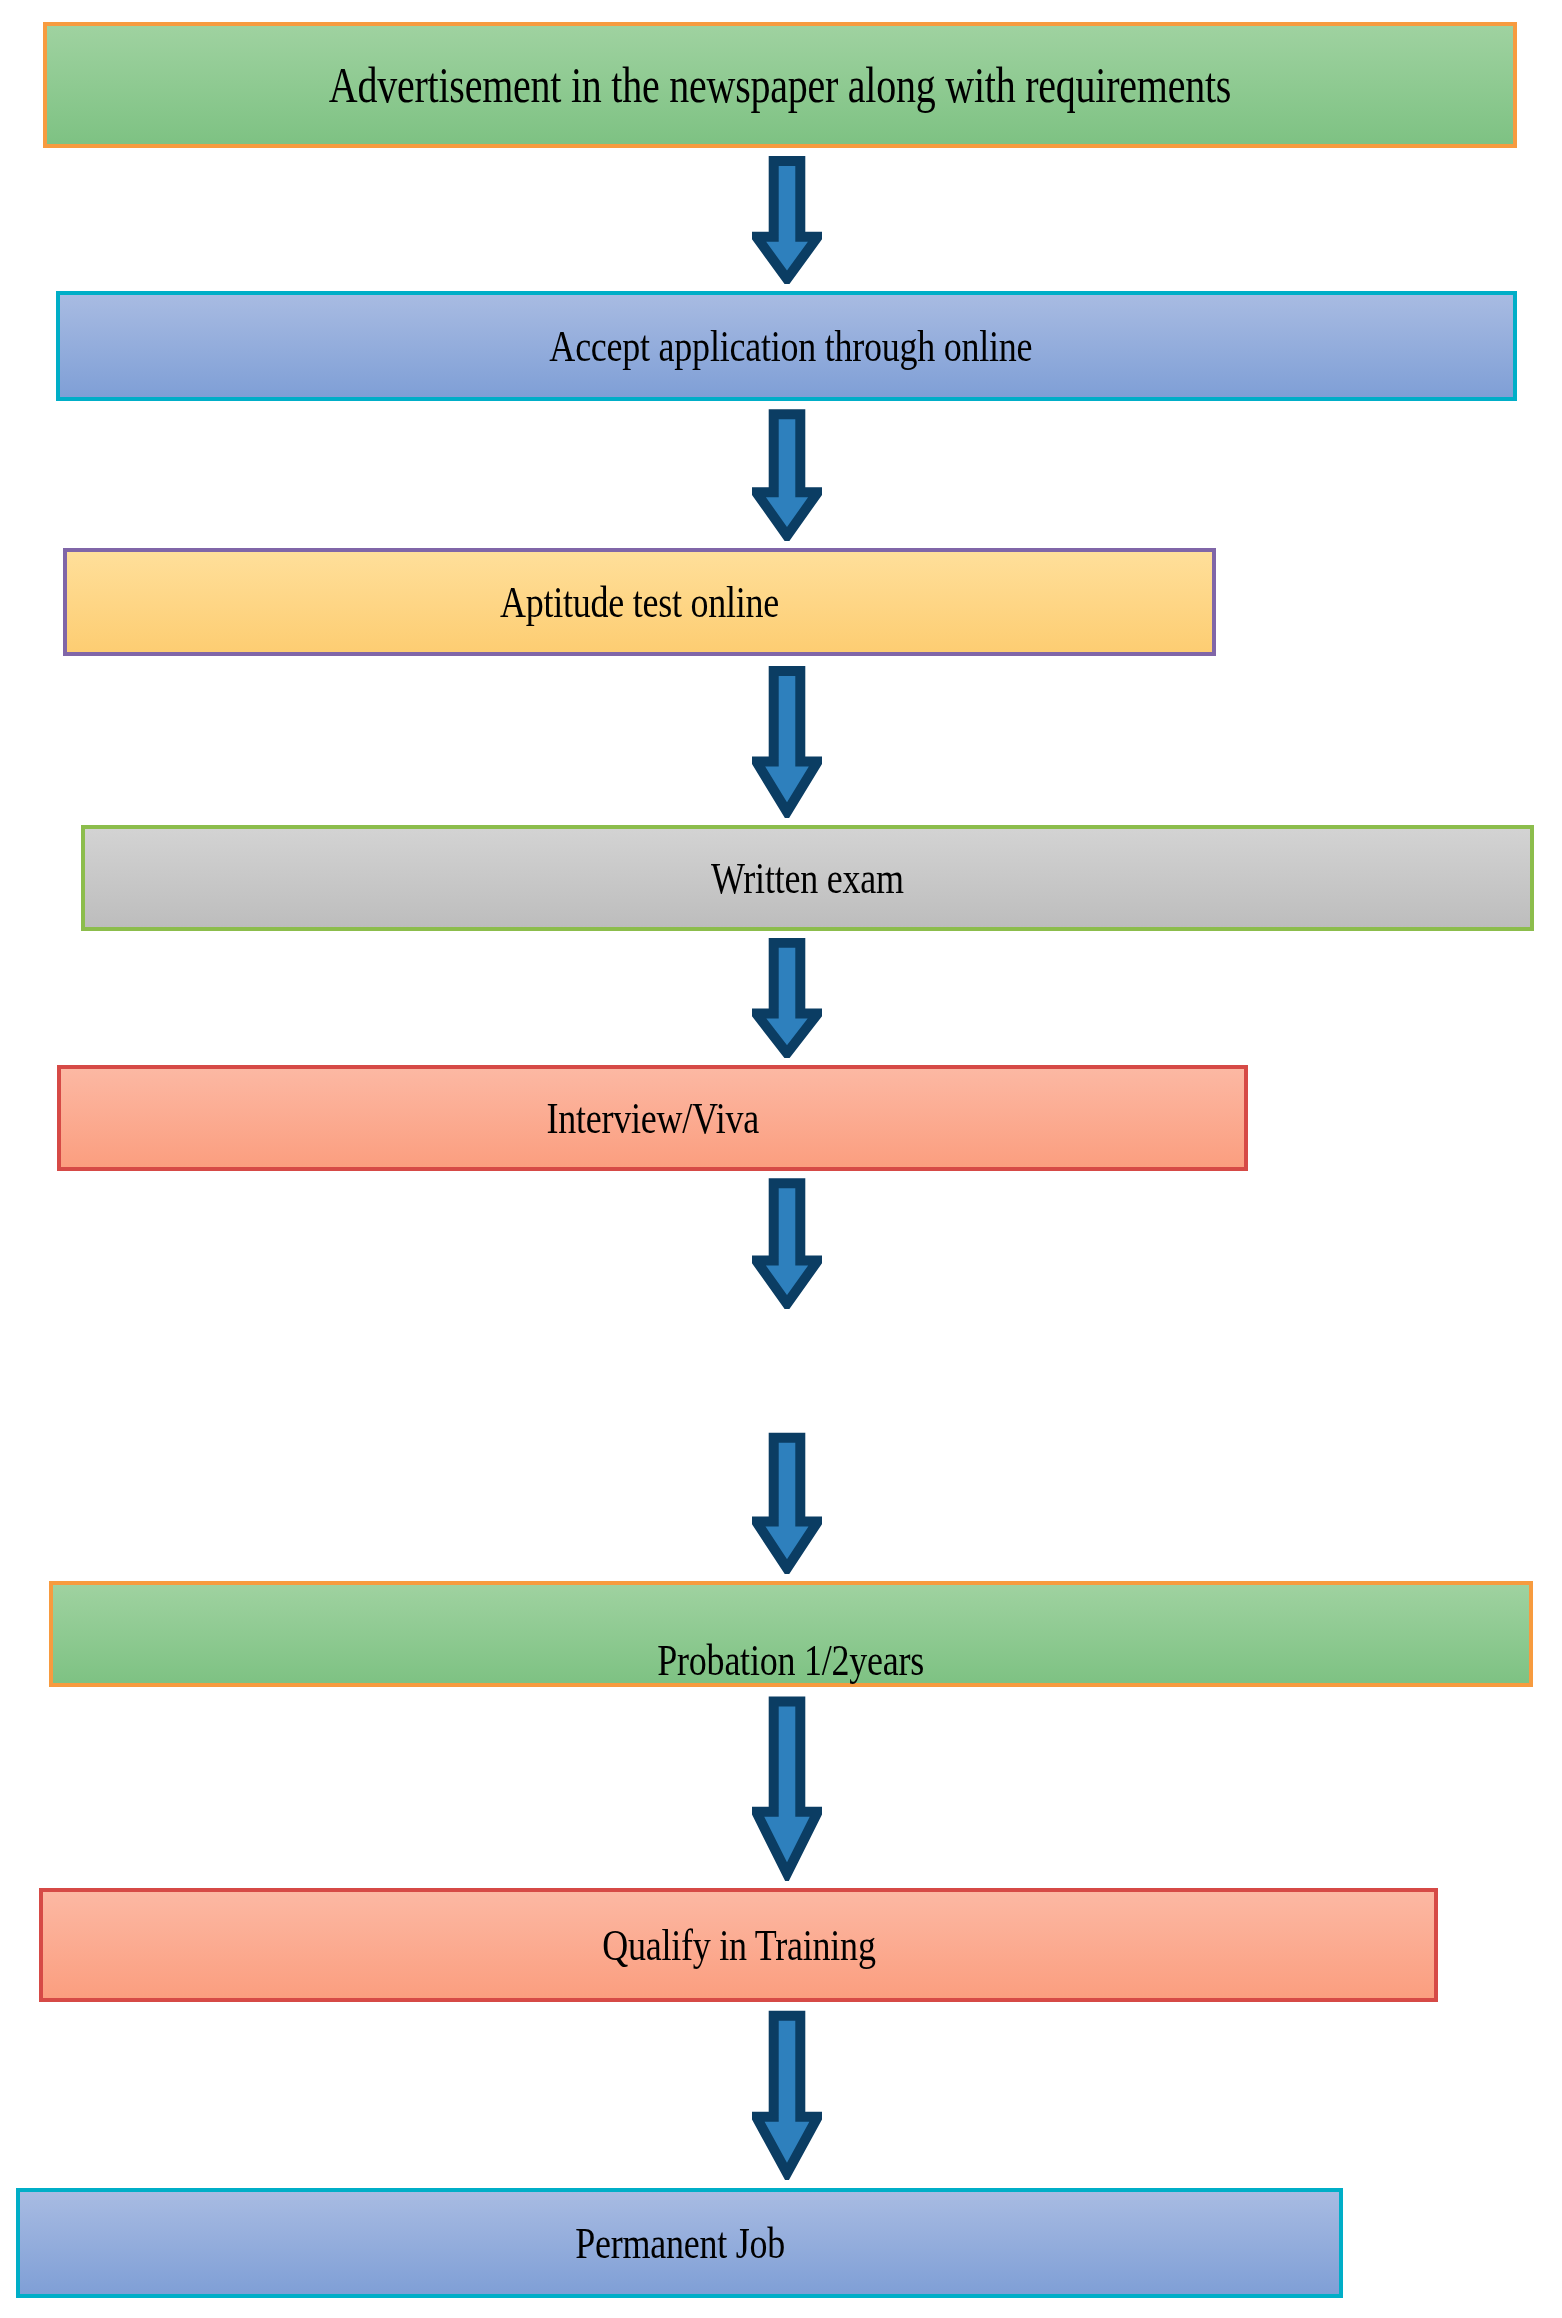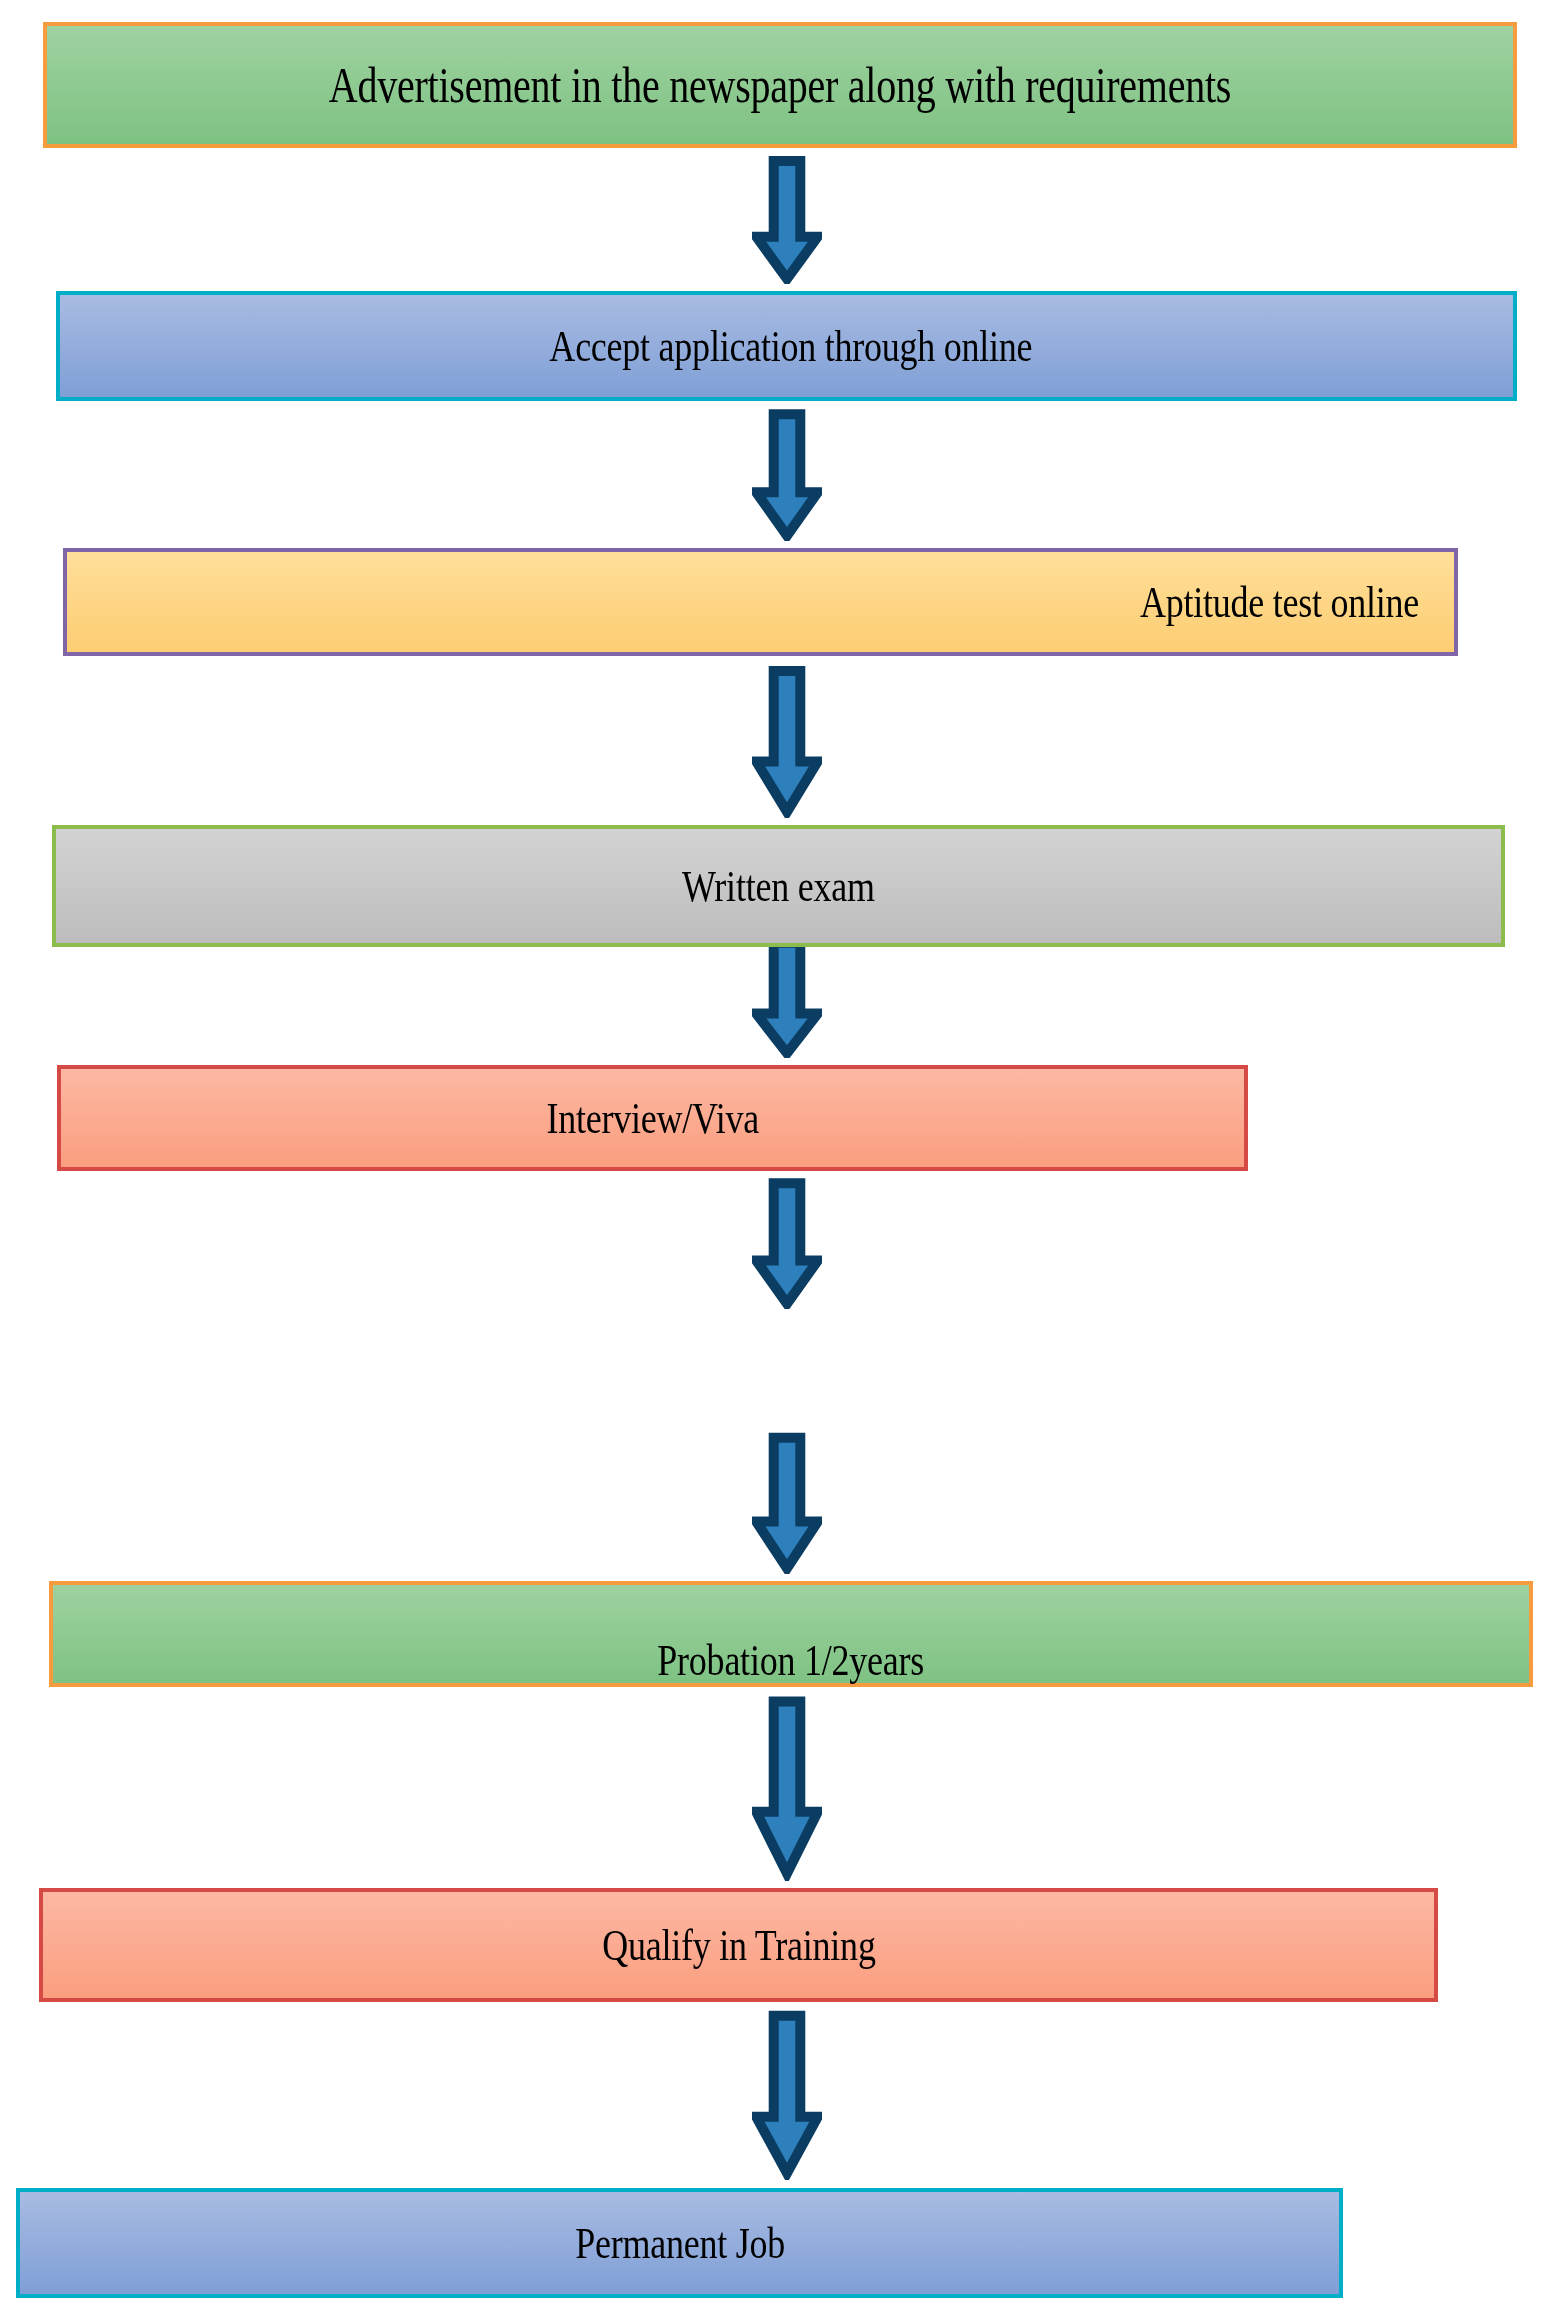--- a/index.html
+++ b/index.html
@@ -93,24 +93,24 @@
       <svg viewBox="0 0 100 100" preserveAspectRatio="none">
         <polygon points="31,4 69,4 69,63 94,63 50,96 6,63 31,63" fill="#2e80bd" stroke="#0b3d63" stroke-width="10" stroke-linejoin="miter" vector-effect="non-scaling-stroke"></polygon>
       </svg>
     </div>
     <div class="node" style="left: 43px; top: 22px; width: 1474px; height: 126px; background: linear-gradient(rgb(159, 210, 160) 0%, rgb(126, 194, 131) 100%); border: 4.9px solid rgb(247, 155, 63);">
       <span class="node-label" style="font-size: 50px;">Advertisement in the newspaper along with requirements</span>
     </div>
     <div class="node" style="left: 56px; top: 291px; width: 1461px; height: 110px; background: linear-gradient(rgb(168, 187, 226) 0%, rgb(127, 159, 214) 100%); border: 4.9px solid rgb(0, 174, 199); padding-left: 8px;">
       <span class="node-label" style="font-size: 45px;">Accept application through online</span>
     </div>
-    <div class="node" style="left: 63px; top: 548px; width: 1395px; height: 108px; background: linear-gradient(rgb(255, 223, 154) 0%, rgb(253, 205, 114) 100%); border: 4.9px solid rgb(128, 102, 168); justify-content: flex-end;">
+    <div class="node" style="left: 63px; top: 548px; width: 1153px; height: 108px; background: linear-gradient(rgb(255, 223, 154) 0%, rgb(253, 205, 114) 100%); border: 4.9px solid rgb(128, 102, 168);">
       <span class="node-label" style="font-size: 45px;">Aptitude test online</span>
     </div>
-    <div class="node" style="left: 52px; top: 825px; width: 1453px; height: 122px; background: linear-gradient(rgb(211, 211, 211) 0%, rgb(189, 189, 189) 100%); border: 4.9px solid rgb(140, 189, 76);">
+    <div class="node" style="left: 81px; top: 825px; width: 1453px; height: 106px; background: linear-gradient(rgb(211, 211, 211) 0%, rgb(189, 189, 189) 100%); border: 4.9px solid rgb(140, 189, 76);">
       <span class="node-label" style="font-size: 45px;">Written exam</span>
     </div>
     <div class="node" style="left: 57px; top: 1065px; width: 1191px; height: 106px; background: linear-gradient(rgb(252, 184, 163) 0%, rgb(251, 158, 127) 100%); border: 4.9px solid rgb(214, 74, 70);">
       <span class="node-label" style="font-size: 45px;">Interview/Viva</span>
     </div>
     <div class="node" style="left: 49px; top: 1581px; width: 1484px; height: 106px; background: linear-gradient(rgb(159, 210, 160) 0%, rgb(126, 194, 131) 100%); border: 4.9px solid rgb(247, 155, 63); align-items: flex-end;">
       <span class="node-label" style="font-size: 45px;">Probation 1/2years</span>
     </div>
     <div class="node" style="left: 39px; top: 1888px; width: 1399px; height: 114px; background: linear-gradient(rgb(252, 184, 163) 0%, rgb(251, 158, 127) 100%); border: 4.9px solid rgb(214, 74, 70);">
       <span class="node-label" style="font-size: 45px;">Qualify in Training</span>

